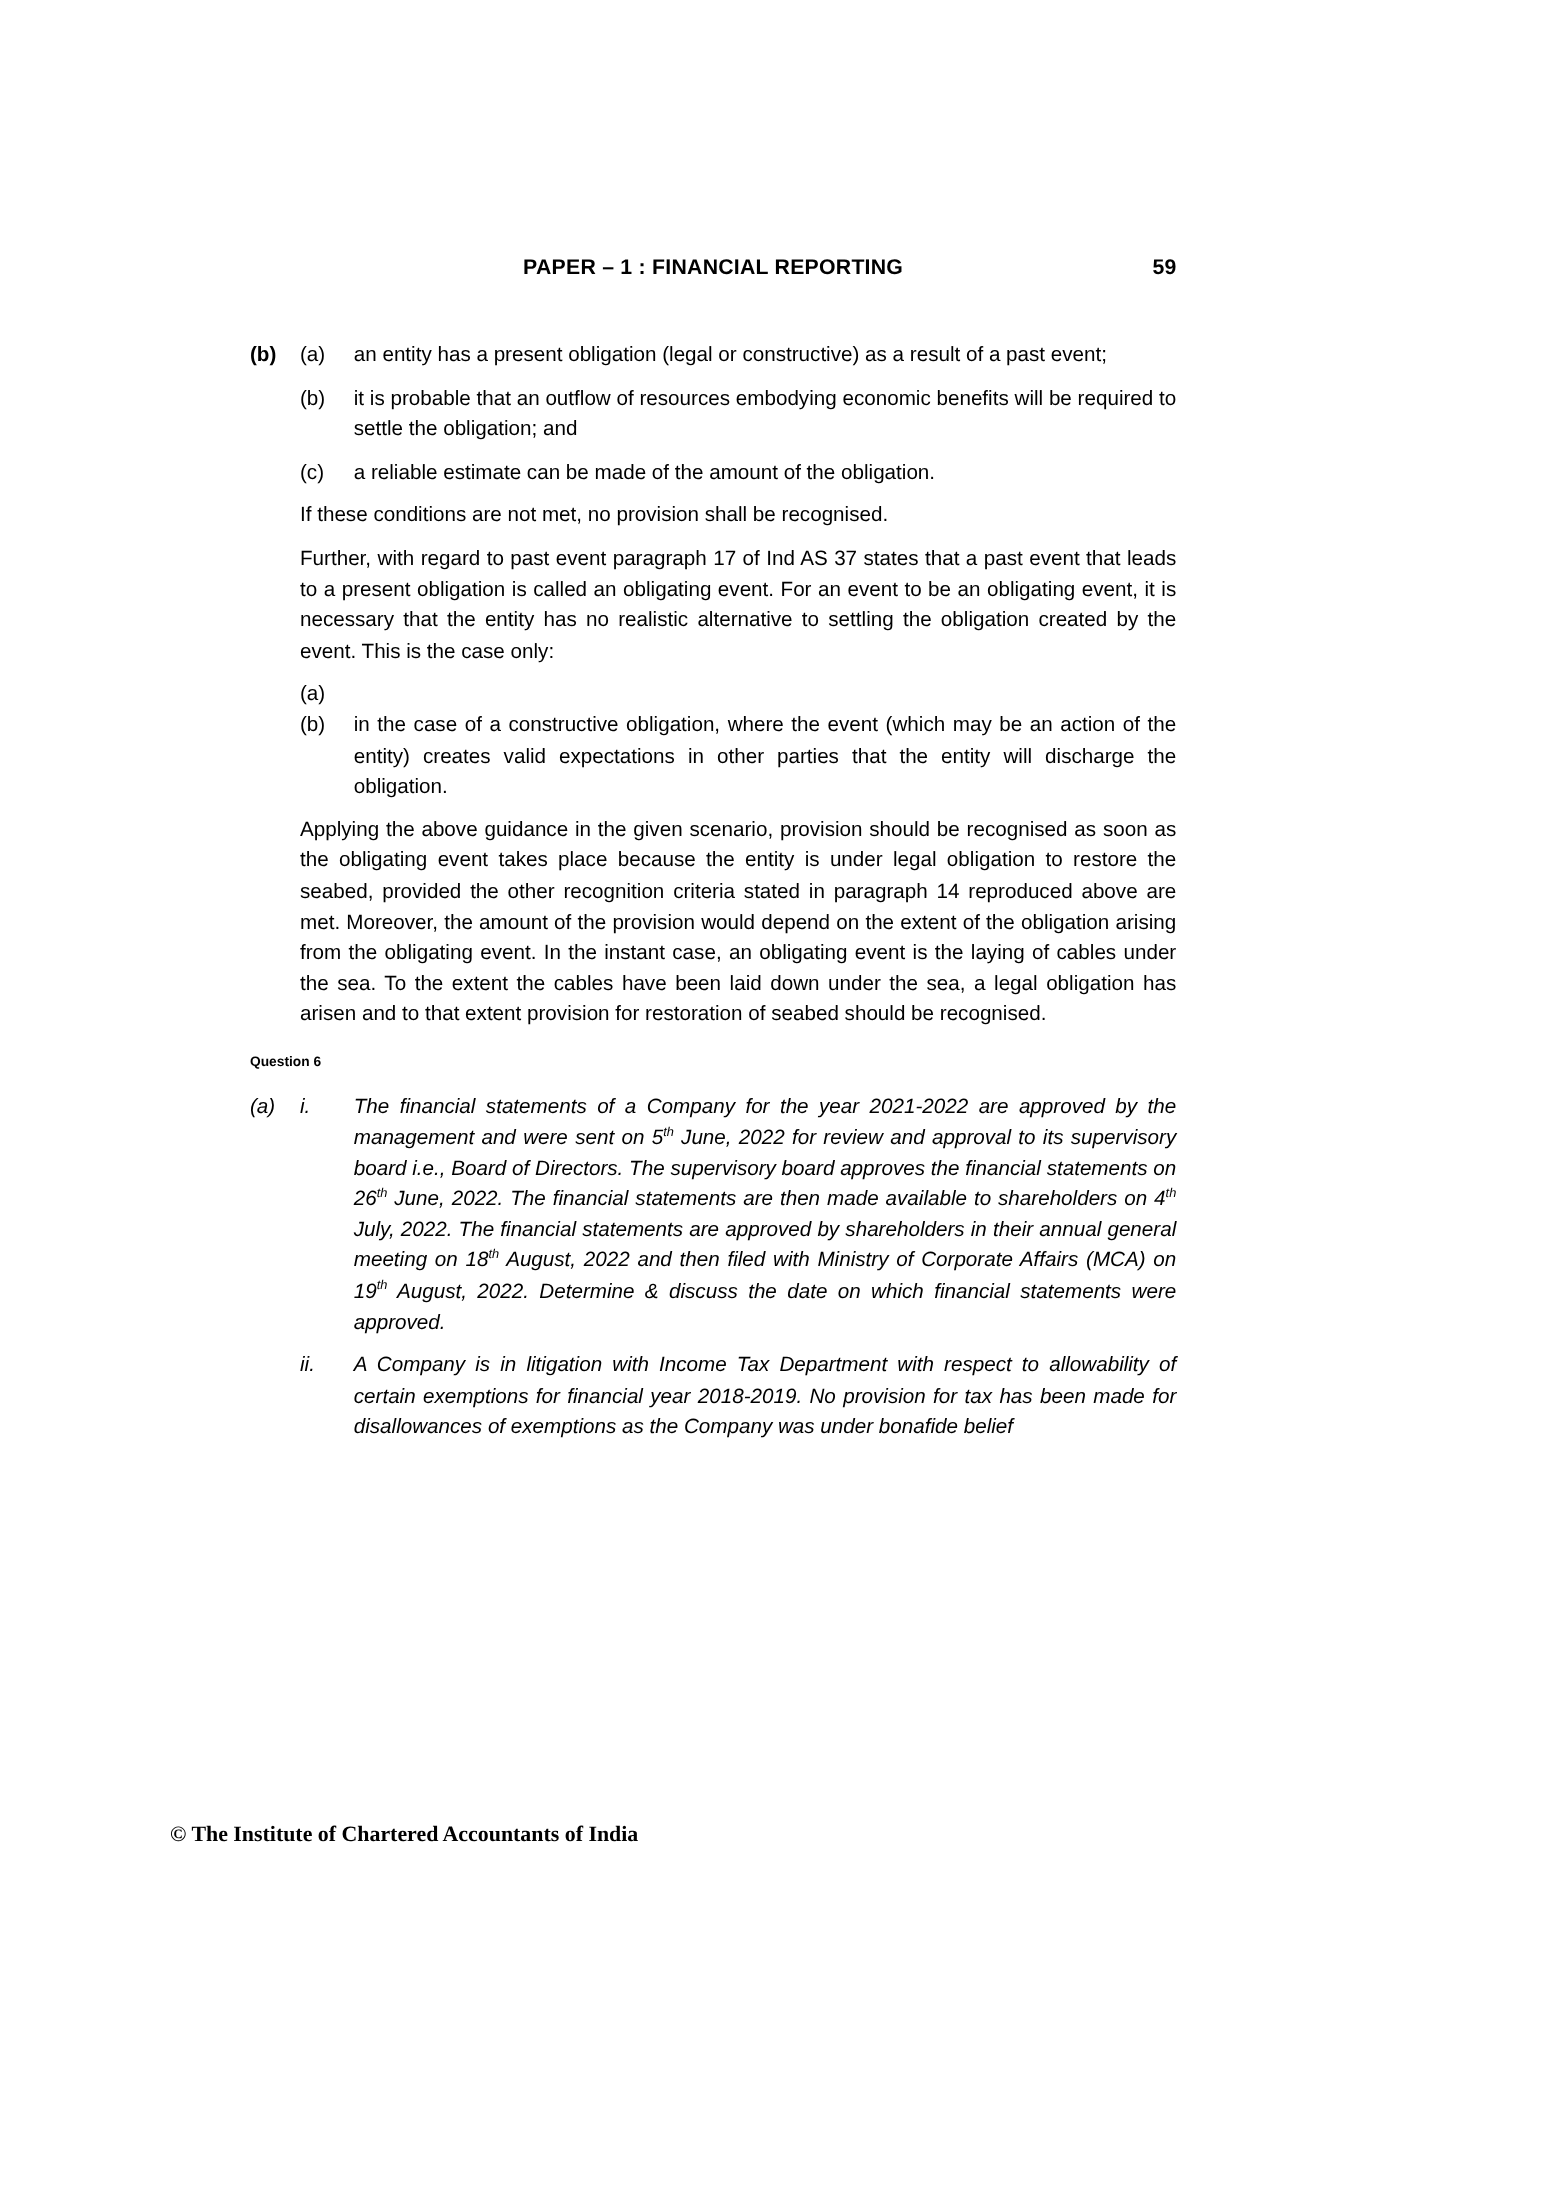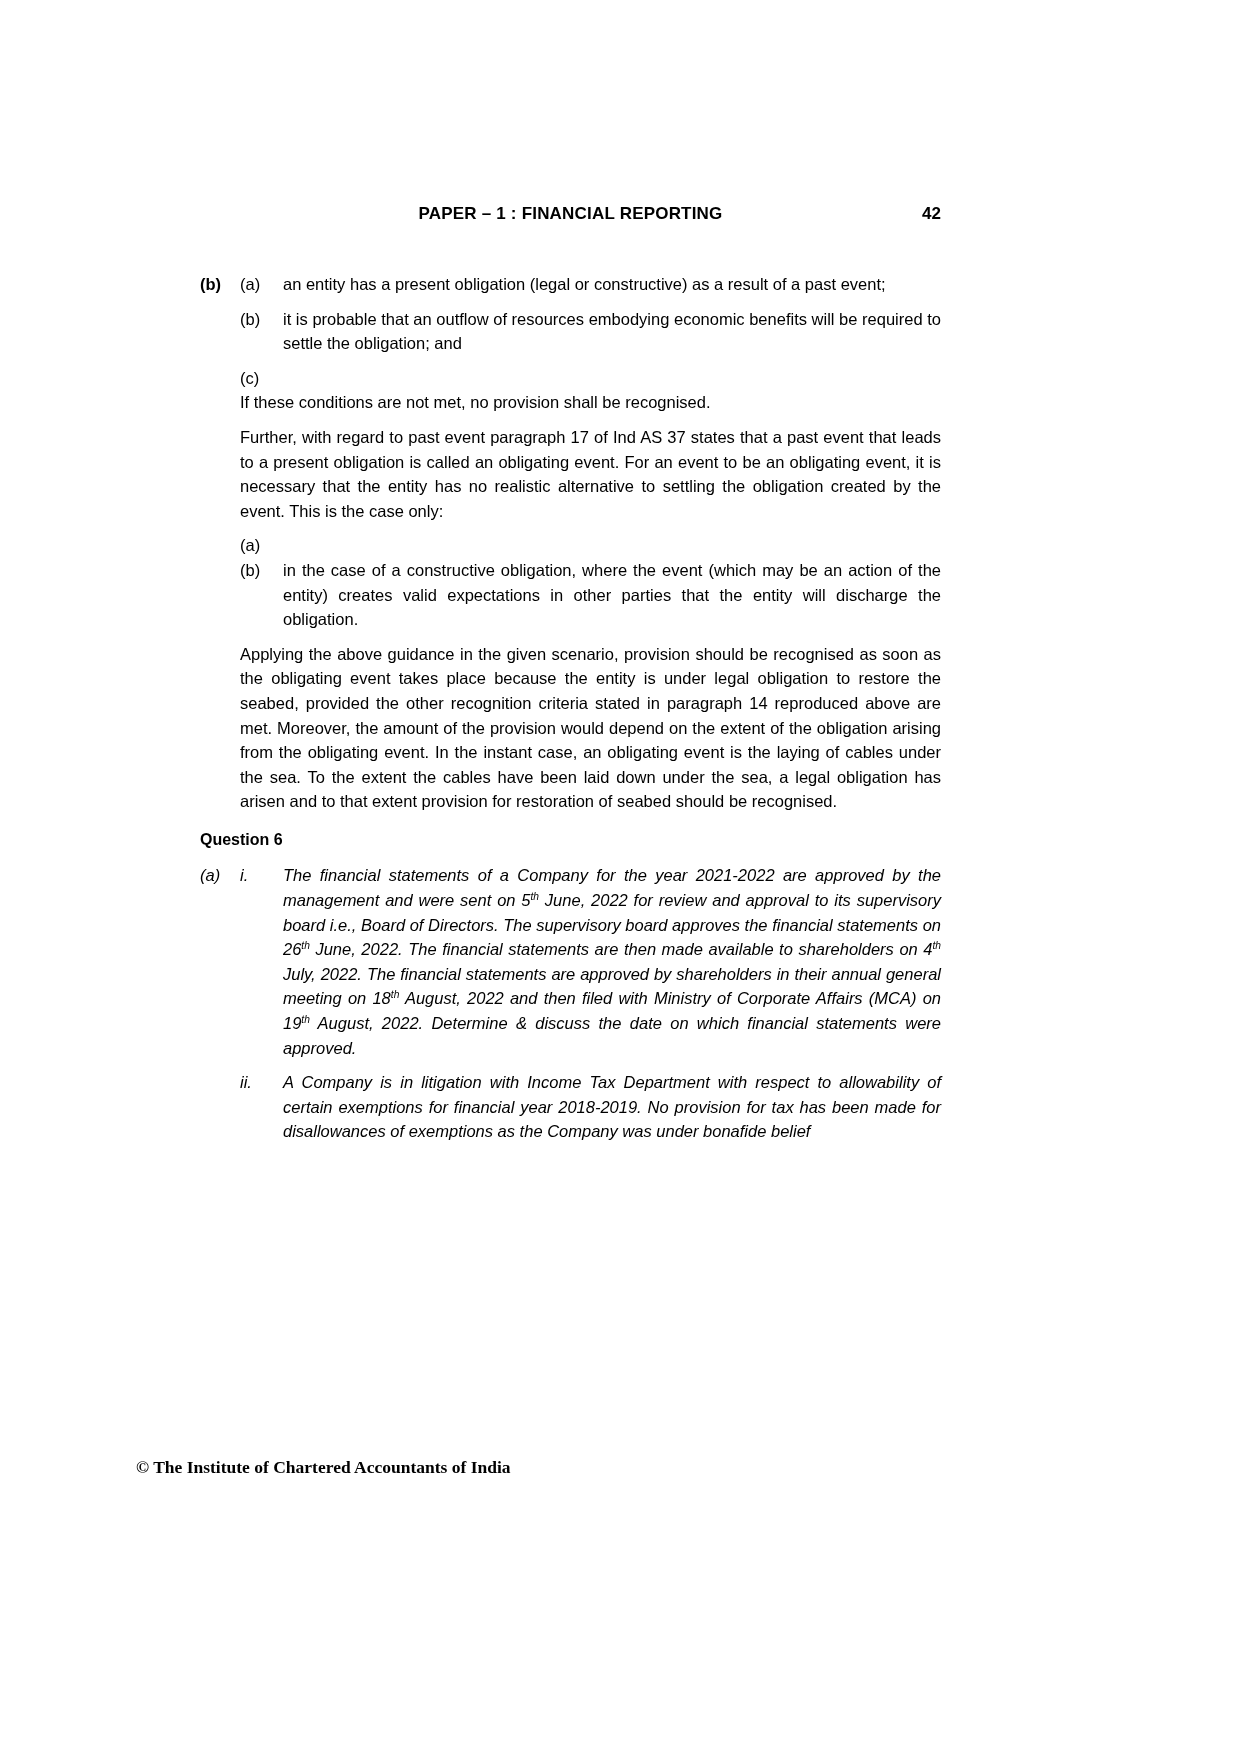--- a/index.html
+++ b/index.html
@@ -45,21 +45,21 @@
     margin-bottom: 10px;
   }
   .row { display: flex; align-items: flex-start; }
   .lbl  { flex: 0 0 40px; }
   .lbl2 { flex: 0 0 43px; }
   .flexfill { flex: 1 1 auto; min-width: 0; }
   .cont { padding-left: 83px; }
   .bold { font-weight: bold; }
   .italic { font-style: italic; }
   .q-heading {
-    font-size: 16px;
+    font-size: 11px;
     font-weight: bold;
     margin: 4px 0 11px 0;
     line-height: 24.6px;
   }
   sup {
     font-size: 0.62em;
     line-height: 0;
     vertical-align: super;
   }
   .page-footer {
@@ -71,21 +71,21 @@
     font-size: 17.5px;
   }
 </style>
 </head>
 <body>
 
 <div class="page">
 
   <div class="page-header">
     <div class="header-title">PAPER – 1 : FINANCIAL REPORTING</div>
-    <div class="page-number">42</div>
+    <div class="page-number">59</div>
   </div>
 
   <div class="content">
 
 
     <div class="row">
       <div class="lbl bold">(b)</div>
       <div class="flexfill">
 
 
@@ -94,20 +94,21 @@
           <p class="para flexfill">an entity has a present obligation (legal or constructive) as a result of a past event;</p>
         </div>
 
         <div class="row">
           <div class="lbl2">(b)</div>
           <p class="para flexfill">it is probable that an outflow of resources embodying economic benefits will be required to settle the obligation; and</p>
         </div>
 
         <div class="row">
           <div class="lbl2">(c)</div>
+          <p class="para flexfill">a reliable estimate can be made of the amount of the obligation.</p>
         </div>
 
         <p class="para">If these conditions are not met, no provision shall be recognised.</p>
 
         <p class="para">Further, with regard to past event paragraph 17 of Ind AS 37 states that a past event that leads to a present obligation is called an obligating event.  For an event to be an obligating event, it is necessary that the entity has no realistic alternative to settling the obligation created by the event.  This is the case only:</p>
 
         <div class="row">
           <div class="lbl2">(a)</div>
         </div>
 

